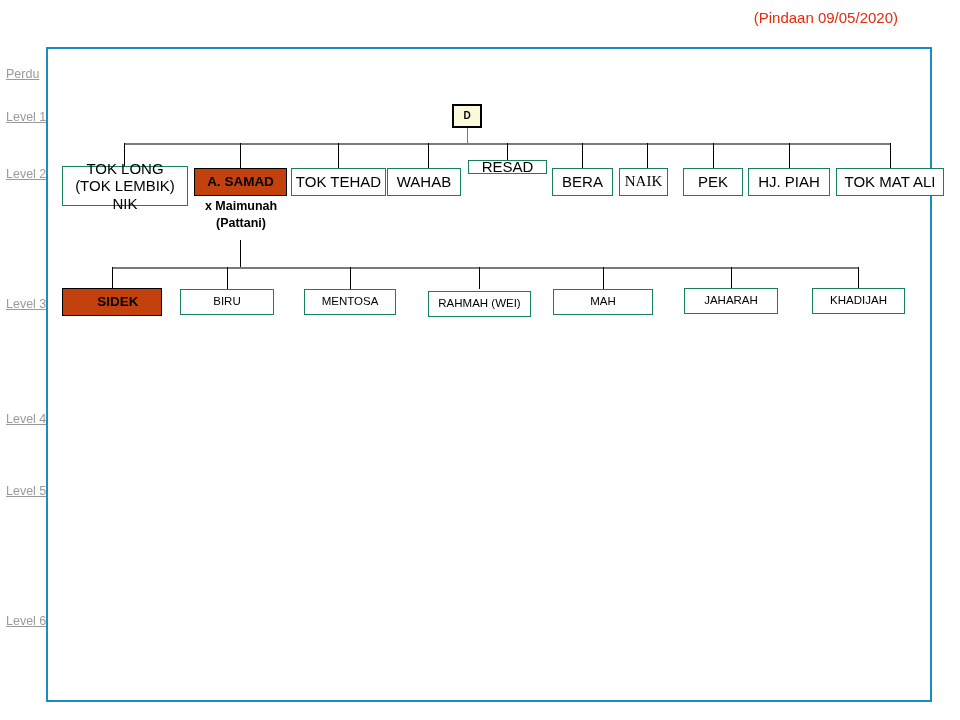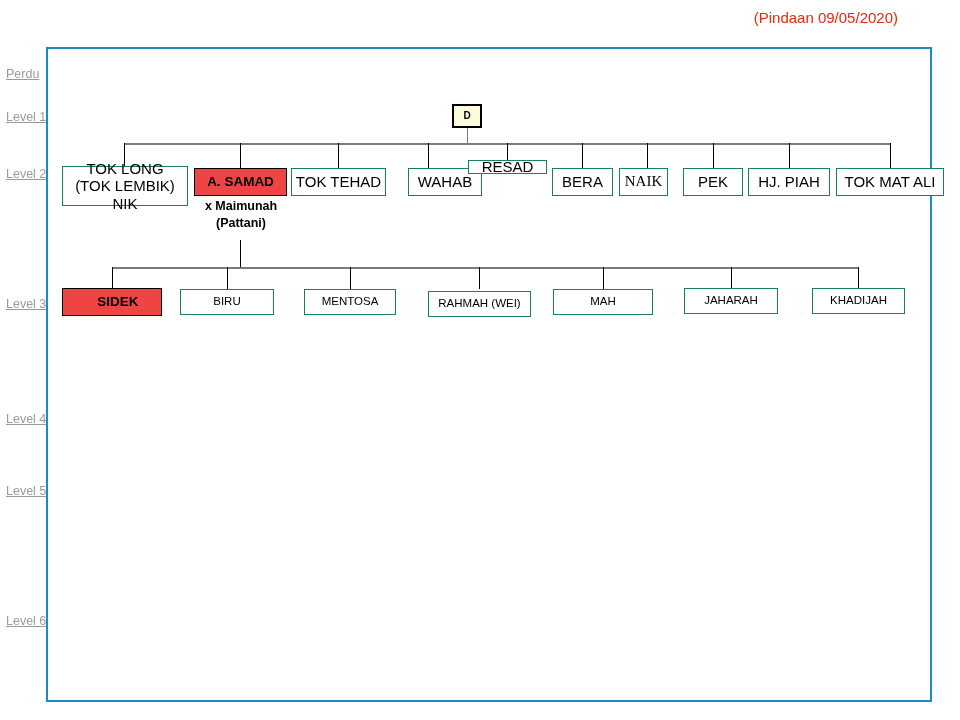--- a/index.html
+++ b/index.html
@@ -75,21 +75,21 @@
     white-space: pre-line;
   }
   .node.root {
     border: 2px solid #000000;
     background: #fbfbdc;
     font-size: 10px;
     font-weight: bold;
   }
   .node.highlight {
     border: 1.5px solid #000000;
-    background: #ef4444;
+    background: #c2410c;
     font-weight: bold;
     font-size: 13.5px;
   }
   .node.small {
     font-size: 11.5px;
   }
 
   
   .spouse-note {
     position: absolute;
@@ -142,21 +142,21 @@
     <div class="conn conn-v" style="left: 731px; top: 267px; height: 22px;"></div>
     <div class="conn conn-v" style="left: 858px; top: 267px; height: 22px;"></div>
   </div>
 
 <div id="node-layer">
     <div class="node root" style="left: 452px; top: 104px; width: 30px; height: 24px;">D</div>
     <div class="node" style="left: 62px; top: 166px; width: 126px; height: 40px;">TOK LONG
 (TOK LEMBIK) NIK</div>
     <div class="node highlight" style="left: 194px; top: 168px; width: 93px; height: 28px;">A. SAMAD</div>
     <div class="node" style="left: 291px; top: 168px; width: 95px; height: 28px;">TOK TEHAD</div>
-    <div class="node" style="left: 408px; top: 168px; width: 74px; height: 28px;">WAHAB</div>
+    <div class="node" style="left: 387px; top: 168px; width: 74px; height: 28px;">WAHAB</div>
     <div class="node" style="left: 468px; top: 160px; width: 79px; height: 14px;">RESAD</div>
     <div class="node" style="left: 552px; top: 168px; width: 61px; height: 28px;">BERA</div>
     <div class="node" style="left: 619px; top: 168px; width: 49px; height: 28px; font-family: Liberation Serif, serif;">NAIK</div>
     <div class="node" style="left: 683px; top: 168px; width: 60px; height: 28px;">PEK</div>
     <div class="node" style="left: 748px; top: 168px; width: 82px; height: 28px;">HJ. PIAH</div>
     <div class="node" style="left: 836px; top: 168px; width: 108px; height: 28px;">TOK MAT ALI</div>
     <div class="node highlight" style="left: 62px; top: 288px; width: 100px; height: 28px; padding-left: 12px;">SIDEK</div>
     <div class="node small" style="left: 180px; top: 289px; width: 94px; height: 26px;">BIRU</div>
     <div class="node small" style="left: 304px; top: 289px; width: 92px; height: 26px;">MENTOSA</div>
     <div class="node small" style="left: 428px; top: 291px; width: 103px; height: 26px;">RAHMAH (WEI)</div>

